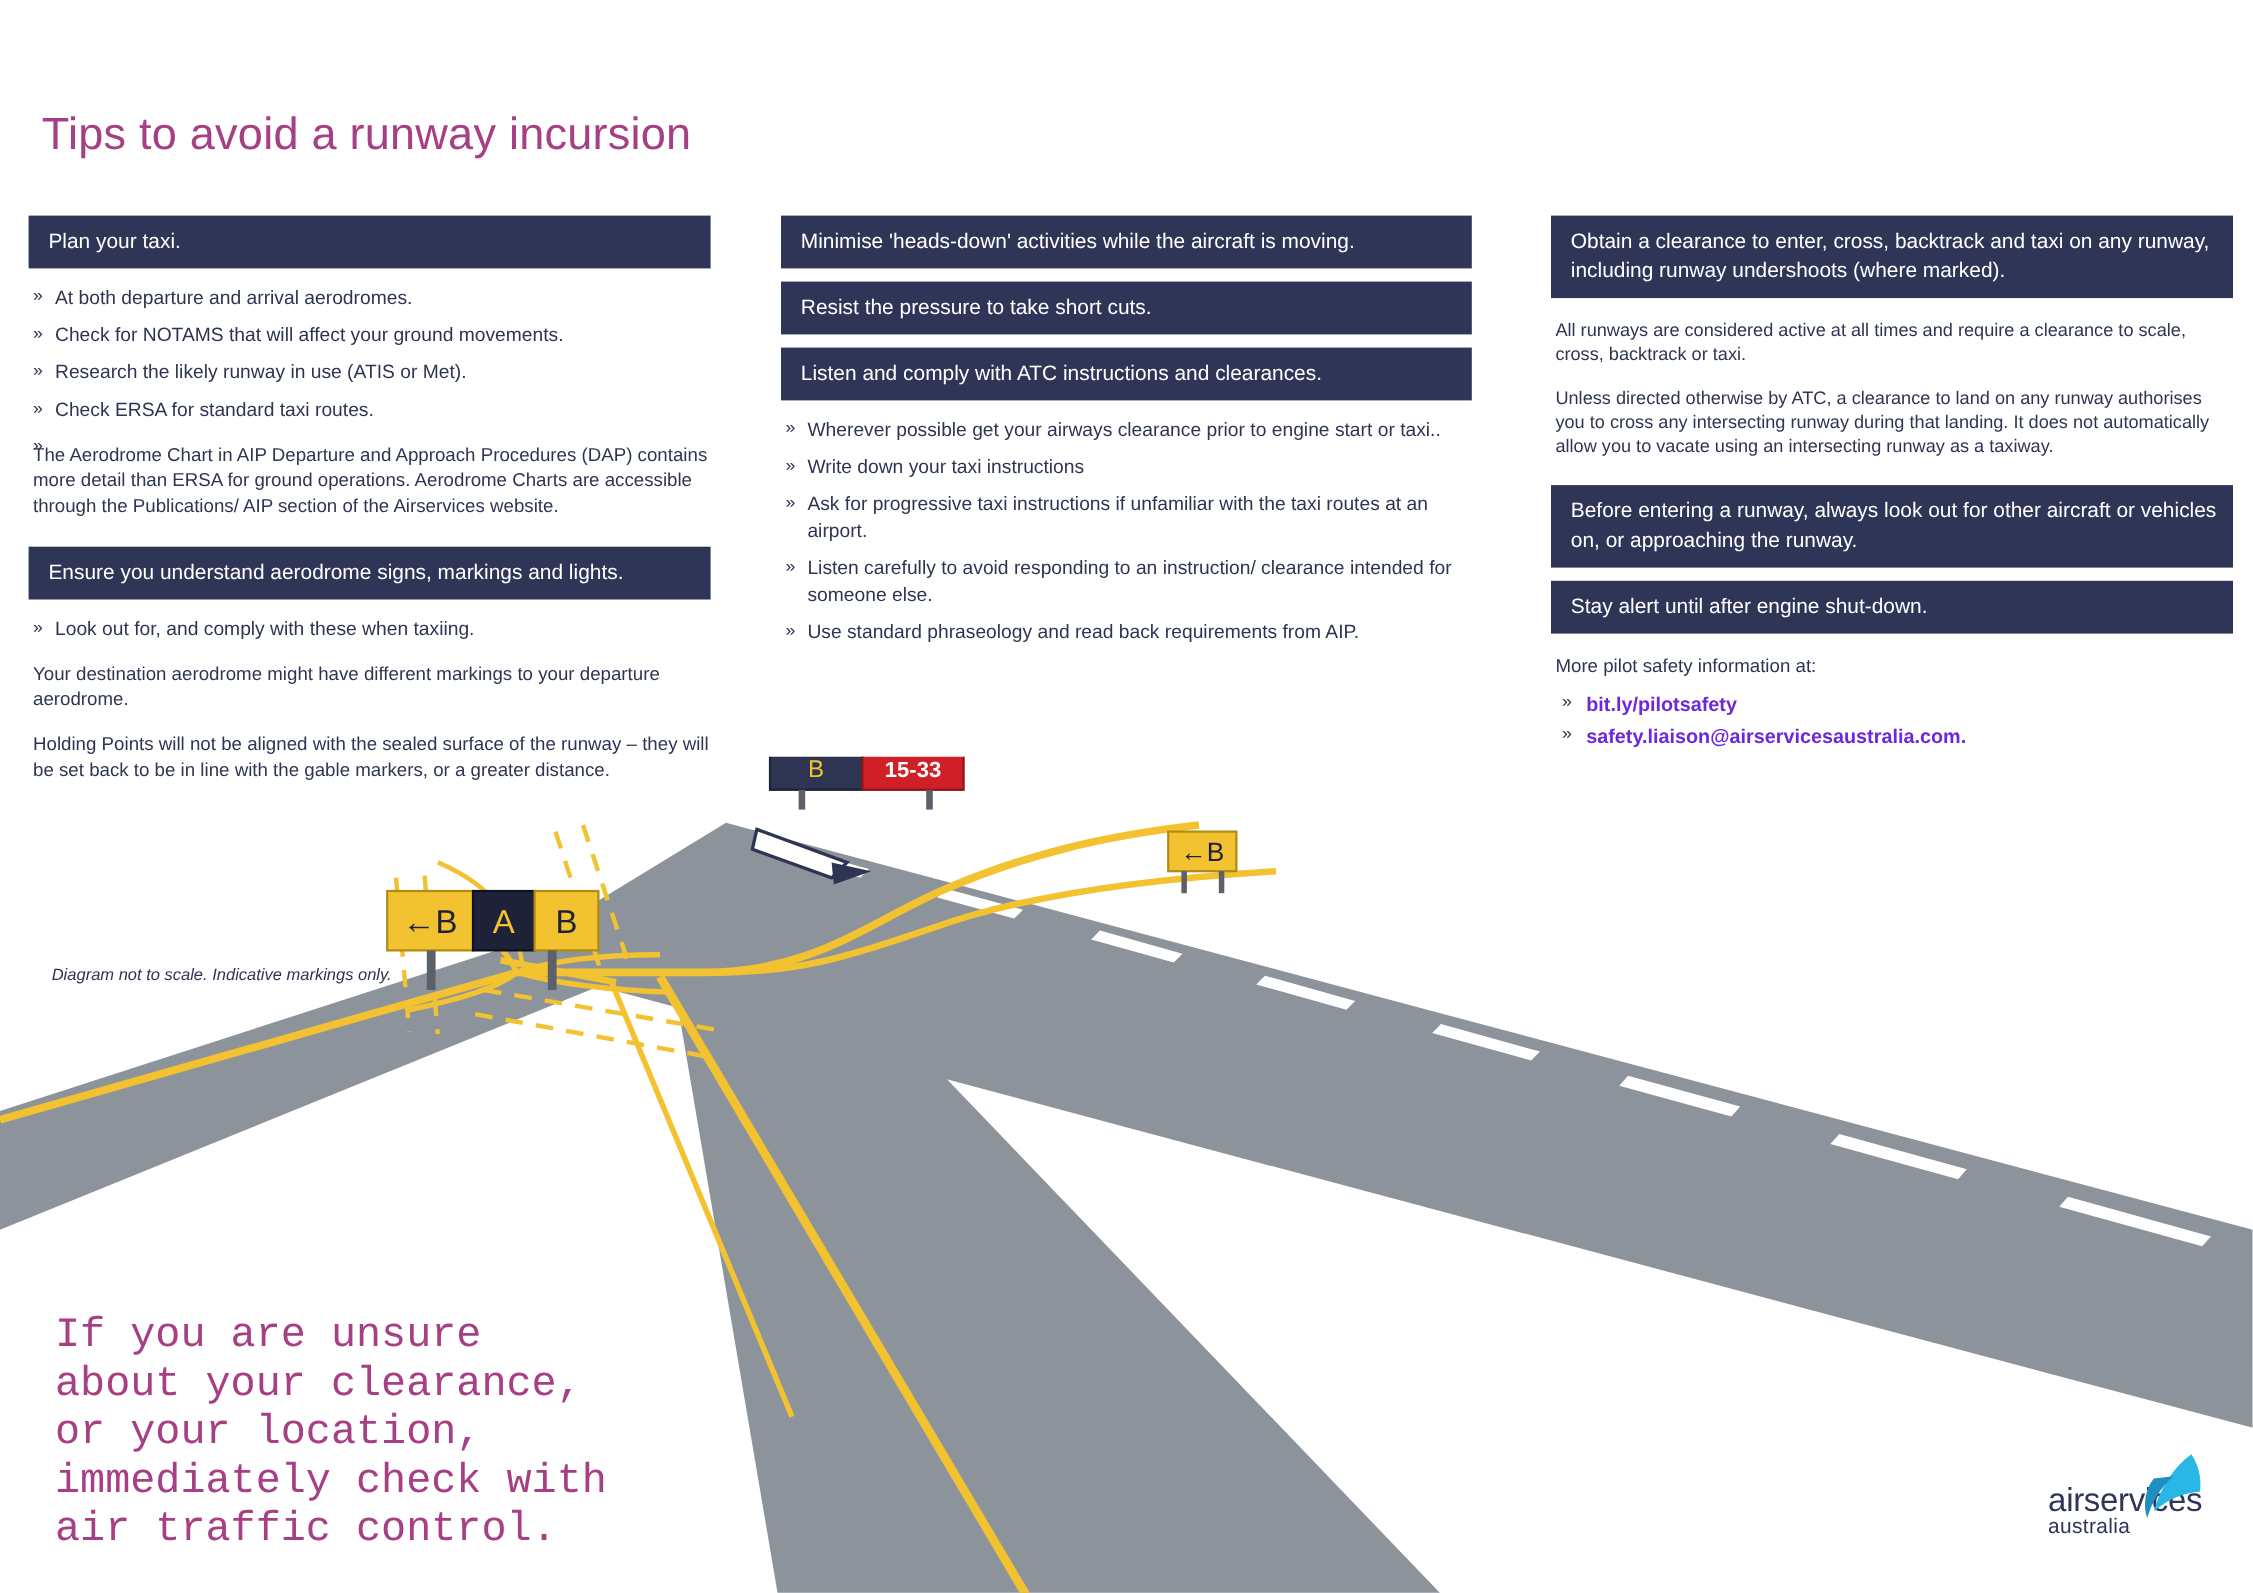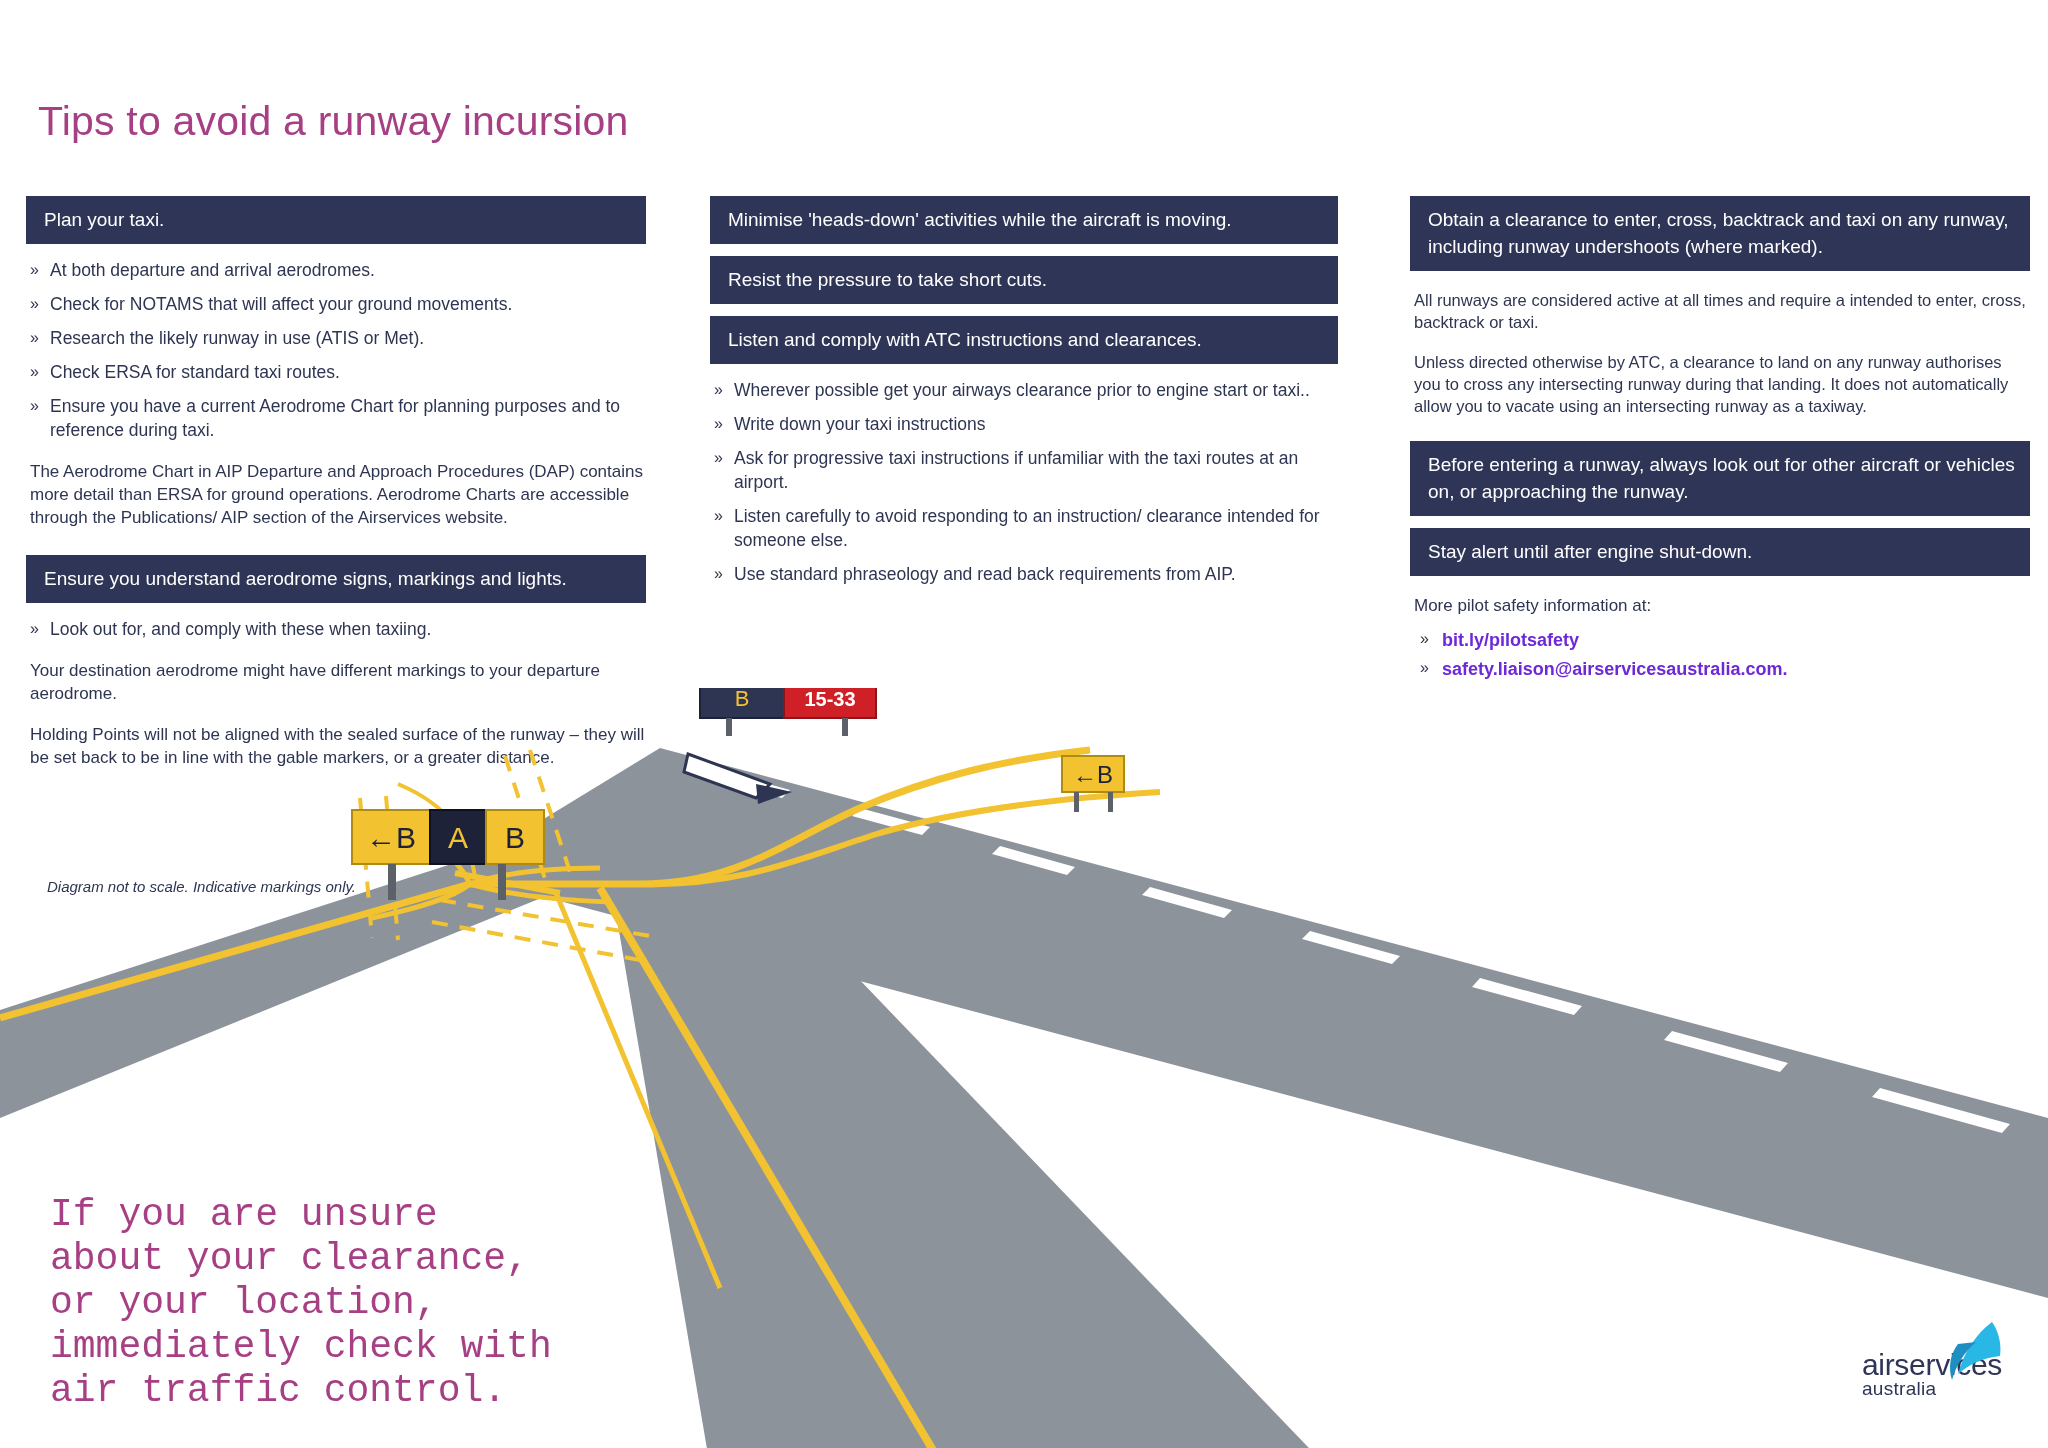--- a/index.html
+++ b/index.html
@@ -93,21 +93,21 @@
 
   <div class="col col1">
 
     <div class="barhead">Plan your taxi.</div>
 
     <ul class="bullets">
       <li><span class="chev">»</span><span>At both departure and arrival aerodromes.</span></li>
       <li><span class="chev">»</span><span>Check for NOTAMS that will affect your ground movements.</span></li>
       <li><span class="chev">»</span><span>Research the likely runway in use (ATIS or Met).</span></li>
       <li><span class="chev">»</span><span>Check ERSA for standard taxi routes.</span></li>
-      <li><span class="chev">»</span><span>Ensure you have a current Aerodrome Chart for planning purposes and to reference during taxi.</span></li>
+      <li><span class="chev">»</span></li>
     </ul>
 
     <p class="body">The Aerodrome Chart in AIP Departure and Approach Procedures (DAP) contains more detail than ERSA for ground operations. Aerodrome Charts are accessible through the Publications/ AIP section of the Airservices website.</p>
 
     <div style="height:26px"></div>
     <div class="barhead">Ensure you understand aerodrome signs, markings and lights.</div>
 
     <ul class="bullets">
       <li><span class="chev">»</span><span>Look out for, and comply with these when taxiing.</span></li>
     </ul>
@@ -128,21 +128,21 @@
       <li><span class="chev">»</span><span>Write down your taxi instructions</span></li>
       <li><span class="chev">»</span><span>Ask for progressive taxi instructions if unfamiliar with the taxi routes at an airport.</span></li>
       <li><span class="chev">»</span><span>Listen carefully to avoid responding to an instruction/ clearance intended for someone else.</span></li>
       <li><span class="chev">»</span><span>Use standard phraseology and read back requirements from AIP.</span></li>
     </ul>
   </div>
 
   <div class="col col3">
     <div class="barhead">Obtain a clearance to enter, cross, backtrack and taxi on any runway, including runway undershoots (where marked).</div>
 
-    <p class="body small">All runways are considered active at all times and require a intended to enter, cross, backtrack or taxi.</p>
+    <p class="body small">All runways are considered active at all times and require a clearance to scale, cross, backtrack or taxi.</p>
     <p class="body small">Unless directed otherwise by ATC, a clearance to land on any runway authorises you to cross any intersecting runway during that landing.  It does not automatically allow you to vacate using an intersecting runway as a taxiway.</p>
 
     <div style="height:24px"></div>
     <div class="barhead">Before entering a runway, always look out for other aircraft or vehicles on, or approaching the runway.</div>
     <div class="spacer-12"></div>
     <div class="barhead">Stay alert until after engine shut-down.</div>
 
     <div class="moreinfo">More pilot safety information at:</div>
 
     <div class="links">

